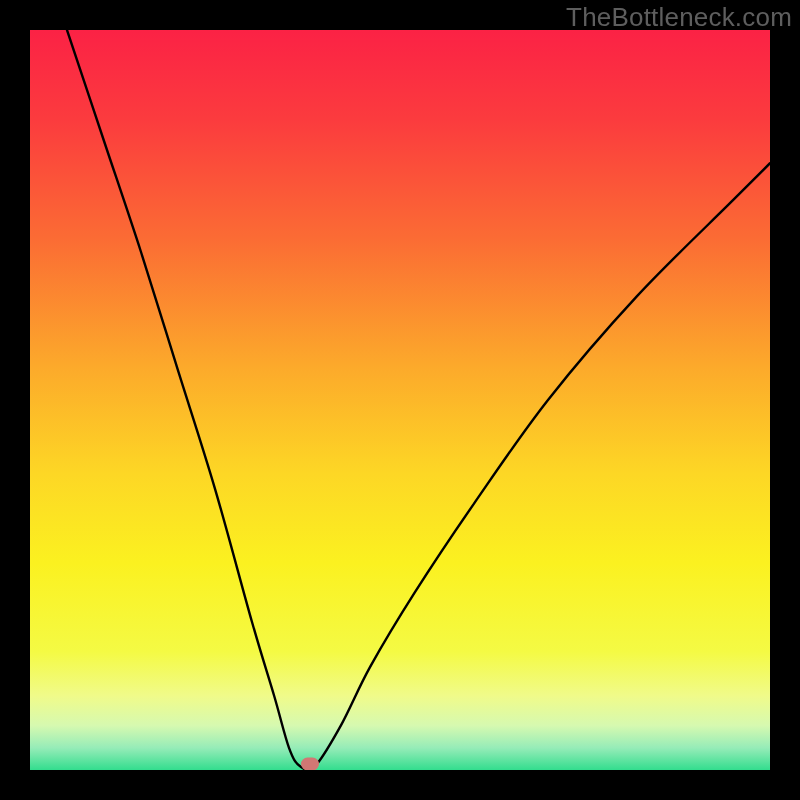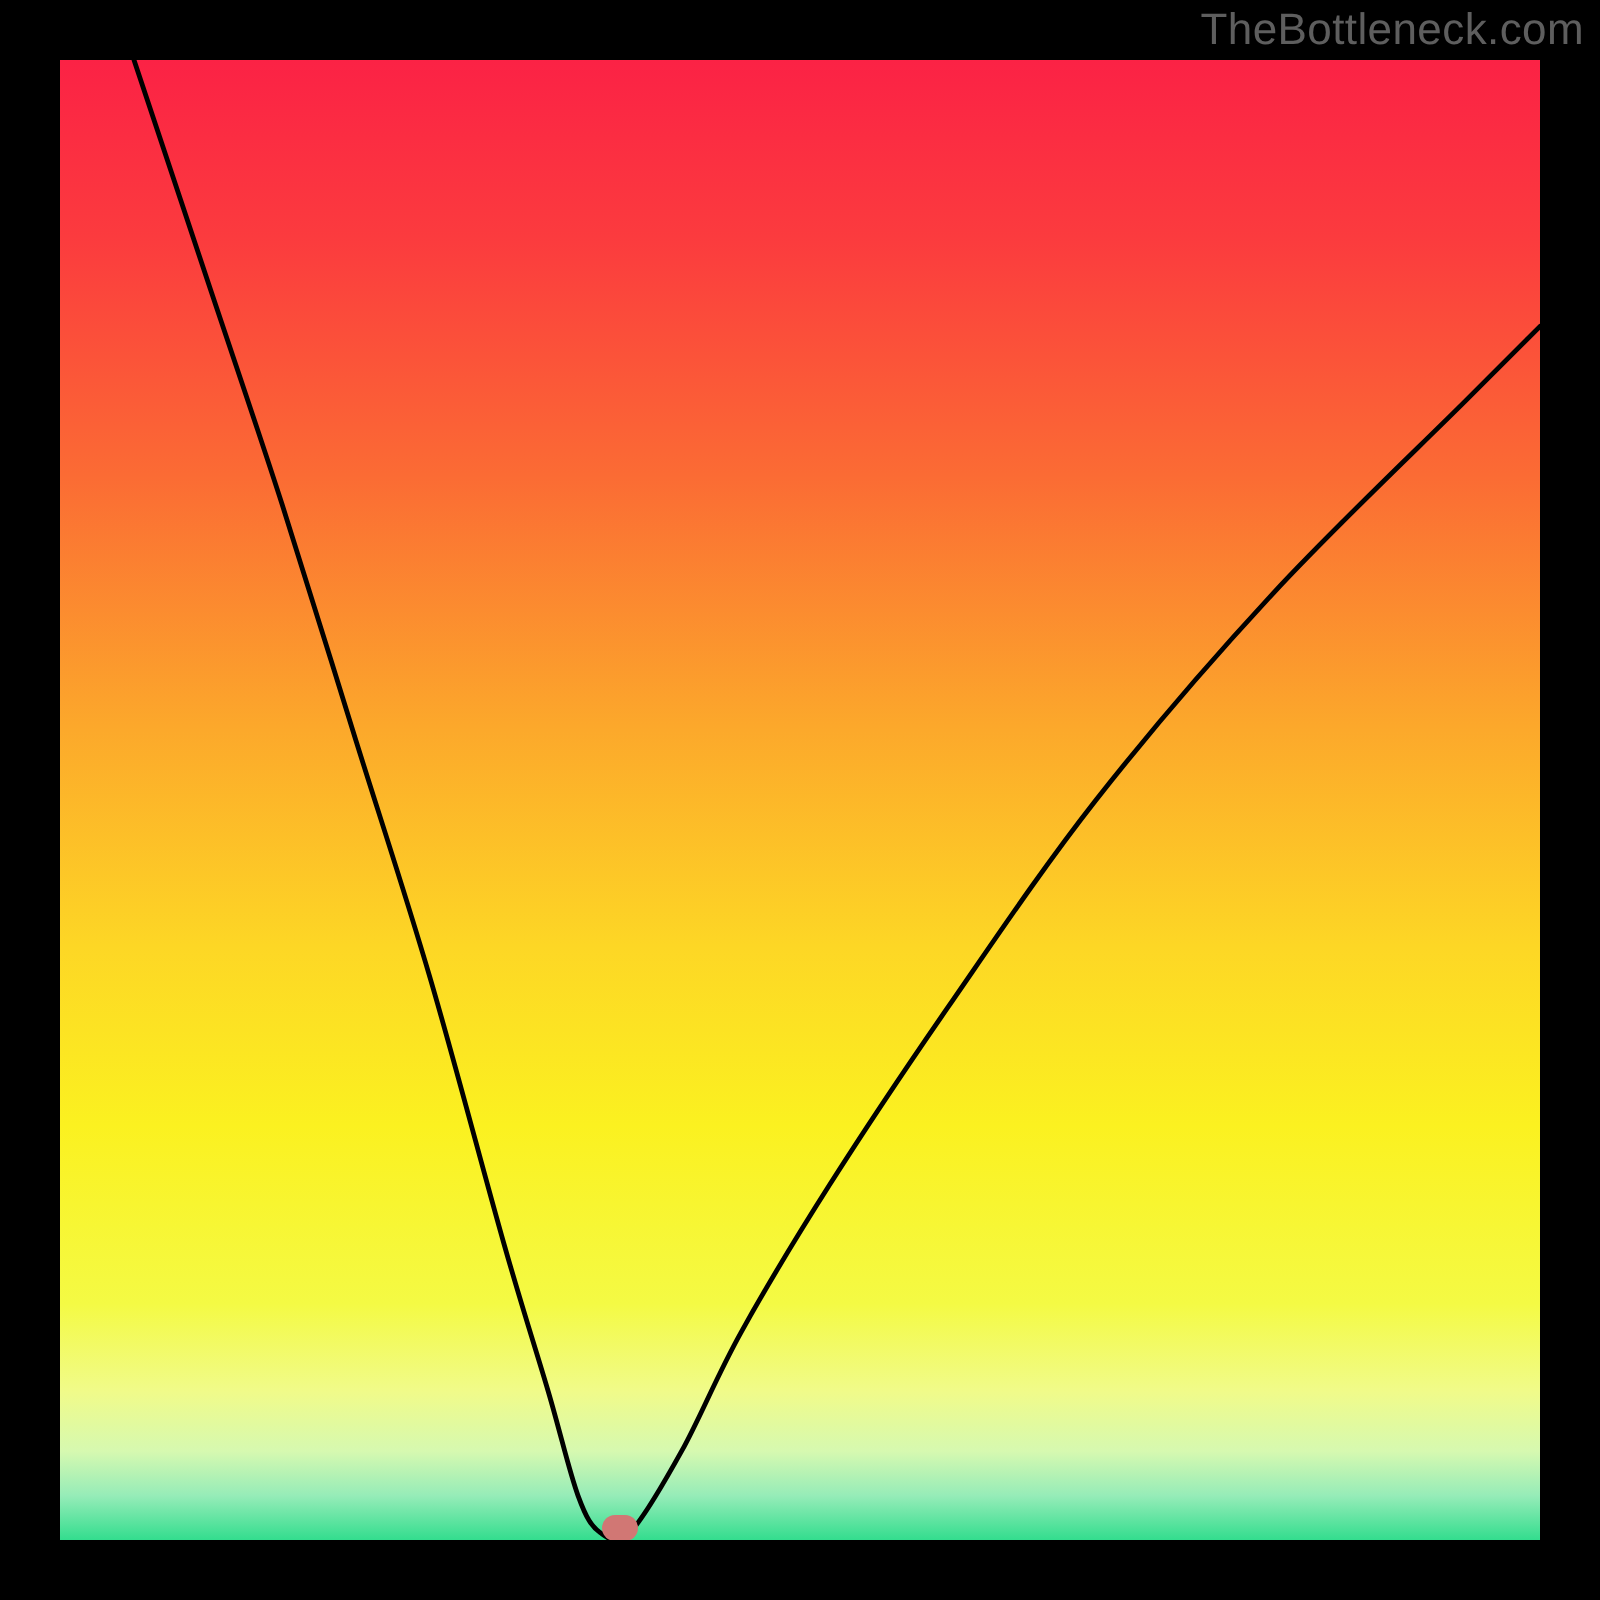--- a/index.html
+++ b/index.html
@@ -46,21 +46,21 @@
     width: 18px;
     height: 13px;
     border-radius: 8px;
     transform: translate(-50%, -50%);
   }
   .watermark {
     position: absolute;
     top: 2px;
     right: 8px;
     color: #5e5e5e;
-    font-size: 22px;
+    font-size: 26px;
     letter-spacing: 0.2px;
     font-weight: 500;
   }
 </style>
 </head>
 <body>
 
 <div class="frame">
 
   <div class="plot-area">

